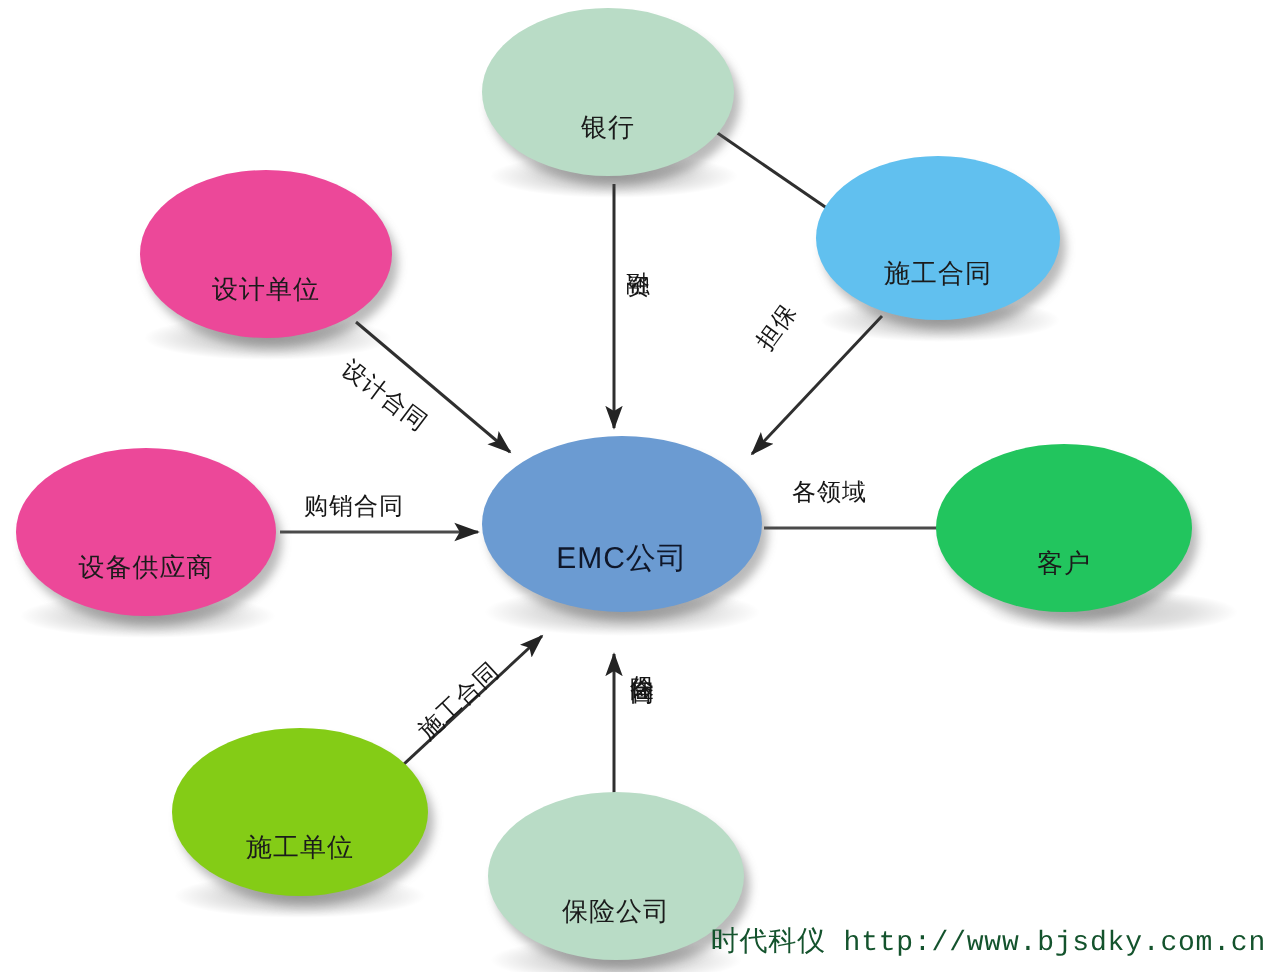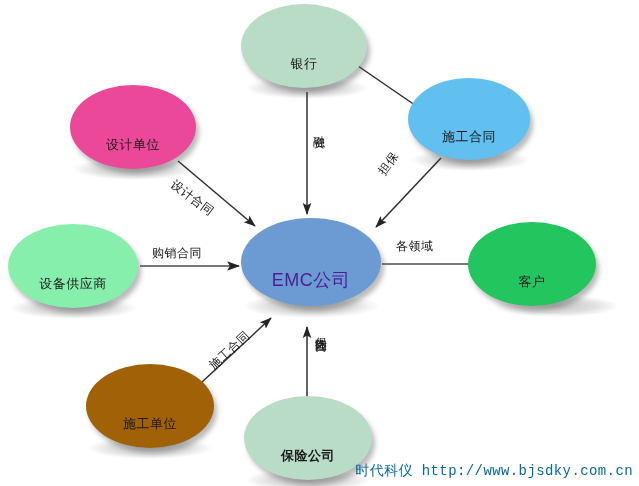--- a/index.html
+++ b/index.html
@@ -37,22 +37,22 @@
   }
   .node .node-label {
     font-size: 13px;
     color: #1b1b1b;
     letter-spacing: 0.5px;
     white-space: nowrap;
     line-height: 1;
     margin-top: 35px;
   }
   .node.center .node-label {
-    font-size: 18px;
-    color: #4c1d95;
+    font-size: 15px;
+    color: #0f172a;
     letter-spacing: 0.5px;
   }
   .edge-label {
     position: absolute;
     font-size: 12px;
     color: #161616;
     white-space: nowrap;
     line-height: 1;
     z-index: 3;
     letter-spacing: 0.5px;
@@ -61,21 +61,21 @@
     writing-mode: vertical-rl;
     text-orientation: upright;
     letter-spacing: 1px;
   }
   #watermark {
     position: absolute;
     right: 6px;
     bottom: 6px;
     font-family: "Liberation Mono", "DejaVu Sans Mono", monospace;
     font-size: 14px;
-    color: #0369a1;
+    color: #14532d;
     white-space: nowrap;
     z-index: 4;
     letter-spacing: 0.4px;
   }
   #watermark .wm-cn {
     font-family: "Liberation Sans", "DejaVu Sans", sans-serif;
   }
 </style>
 </head>
 <body>
@@ -127,37 +127,37 @@
   </div>
 
   <div class="node" style="left:408px; top:78px; width:122px; height:82px; background:#61c0ef;">
     <span class="node-label">施工合同</span>
   </div>
 
   <div class="node" style="left:70px; top:85px; width:126px; height:84px; background:#ec4899;">
     <span class="node-label">设计单位</span>
   </div>
 
-  <div class="node" style="left:8px; top:224px; width:130px; height:84px; background:#86efac;">
+  <div class="node" style="left:8px; top:224px; width:130px; height:84px; background:#ec4899;">
     <span class="node-label">设备供应商</span>
   </div>
 
   <div class="node center" style="left:241px; top:218px; width:140px; height:88px; background:#6b9bd2;">
     <span class="node-label">EMC公司</span>
   </div>
 
   <div class="node" style="left:468px; top:222px; width:128px; height:84px; background:#22c55e;">
     <span class="node-label">客户</span>
   </div>
 
-  <div class="node" style="left:86px; top:364px; width:128px; height:84px; background:#a16207;">
+  <div class="node" style="left:86px; top:364px; width:128px; height:84px; background:#84cc16;">
     <span class="node-label">施工单位</span>
   </div>
 
-  <div class="node" style="left:244px; top:396px; width:128px; height:84px; background:#b9dcc6;font-weight:bold;">
+  <div class="node" style="left:244px; top:396px; width:128px; height:84px; background:#b9dcc6;">
     <span class="node-label">保险公司</span>
   </div>
 
   <div class="edge-label vertical" style="left:313px; top:126px;">融资</div>
 
   <div class="edge-label" style="left:376px; top:170px; transform: rotate(-54deg); transform-origin: left top;">担保</div>
 
   <div class="edge-label" style="left:176px; top:178px; transform: rotate(37deg); transform-origin: left top;">设计合同</div>
 
   <div class="edge-label" style="left:152px; top:247px;">购销合同</div>

